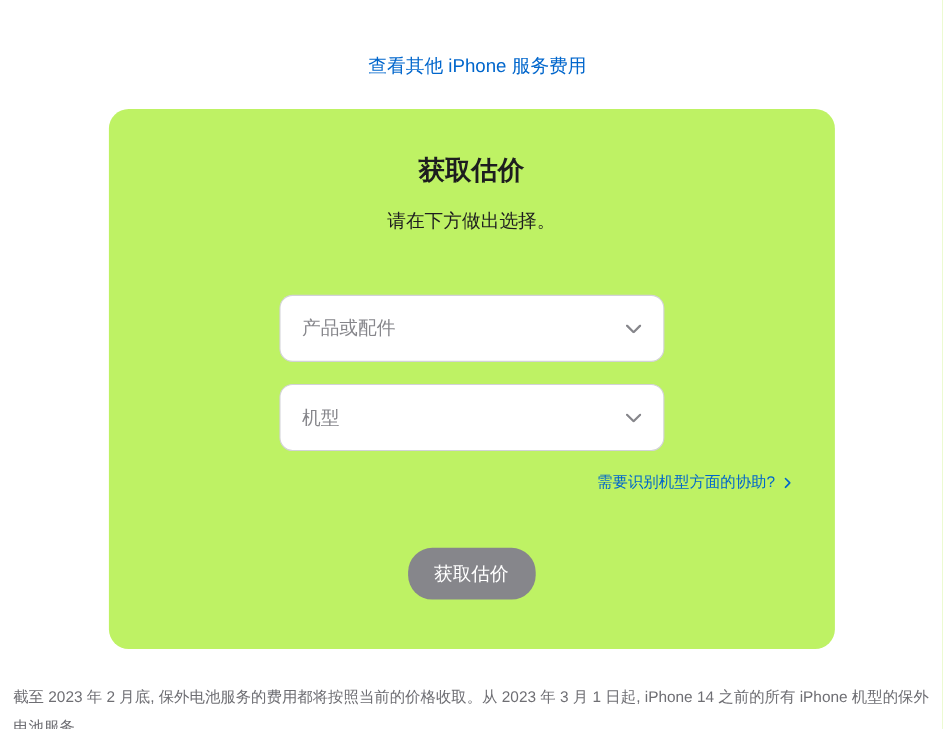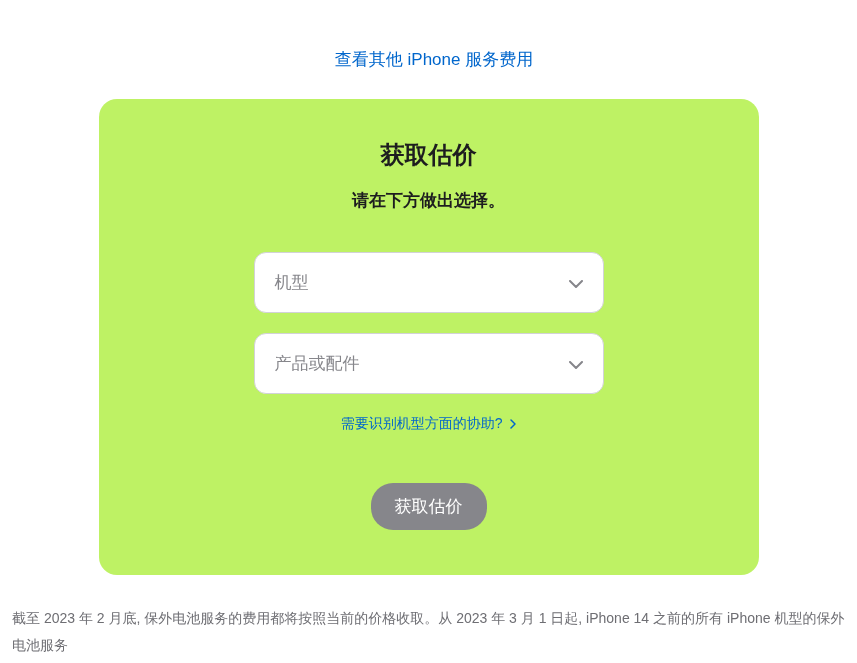--- a/index.html
+++ b/index.html
@@ -38,22 +38,21 @@
     }
     .card-title {
       font-size: 24px;
       font-weight: 600;
       color: #1d1d1f;
       margin-bottom: 18px;
     }
     .card-subtitle {
       font-size: 17px;
       color: #1d1d1f;
-      margin-bottom: 40px;
-      font-weight: bold;
+      margin-bottom: 56px;
     }
     .select-box {
       width: 350px;
       margin: 0 auto 20px auto;
       background: #fff;
       border: 1px solid #d2d2d7;
       border-radius: 12px;
       padding: 18px 20px;
       display: flex;
       justify-content: space-between;
@@ -65,20 +64,21 @@
       font-size: 17px;
       text-align: left;
     }
     .chevron-down {
       width: 14px;
       height: 8px;
     }
     .help-link {
       margin-top: 12px;
       margin-bottom: 50px;
+      text-align: right;
     }
     .help-link a {
       color: #0066cc;
       text-decoration: none;
       font-size: 14px;
     }
     .help-chevron {
       display: inline-block;
       margin-left: 4px;
       vertical-align: middle;
@@ -109,30 +109,30 @@
 <div class="container">
   <div class="top-link">
     <a href="#">查看其他 iPhone 服务费用</a>
   </div>
 
   <div class="card">
     <h2 class="card-title">获取估价</h2>
     <p class="card-subtitle">请在下方做出选择。</p>
 
     <div class="select-box">
-      <span class="select-label">机型</span>
+      <span class="select-label">产品或配件</span>
       <span>
         <svg class="chevron-down" viewBox="0 0 14 8" fill="none">
           <path d="M1 1L7 7L13 1" stroke="#86868b" stroke-width="2" stroke-linecap="round" stroke-linejoin="round"></path>
         </svg>
       </span>
     </div>
 
     <div class="select-box">
-      <span class="select-label">产品或配件</span>
+      <span class="select-label">机型</span>
       <span>
         <svg class="chevron-down" viewBox="0 0 14 8" fill="none">
           <path d="M1 1L7 7L13 1" stroke="#86868b" stroke-width="2" stroke-linecap="round" stroke-linejoin="round"></path>
         </svg>
       </span>
     </div>
 
     <div class="help-link">
       <a href="#">
         <span>需要识别机型方面的协助?</span>

